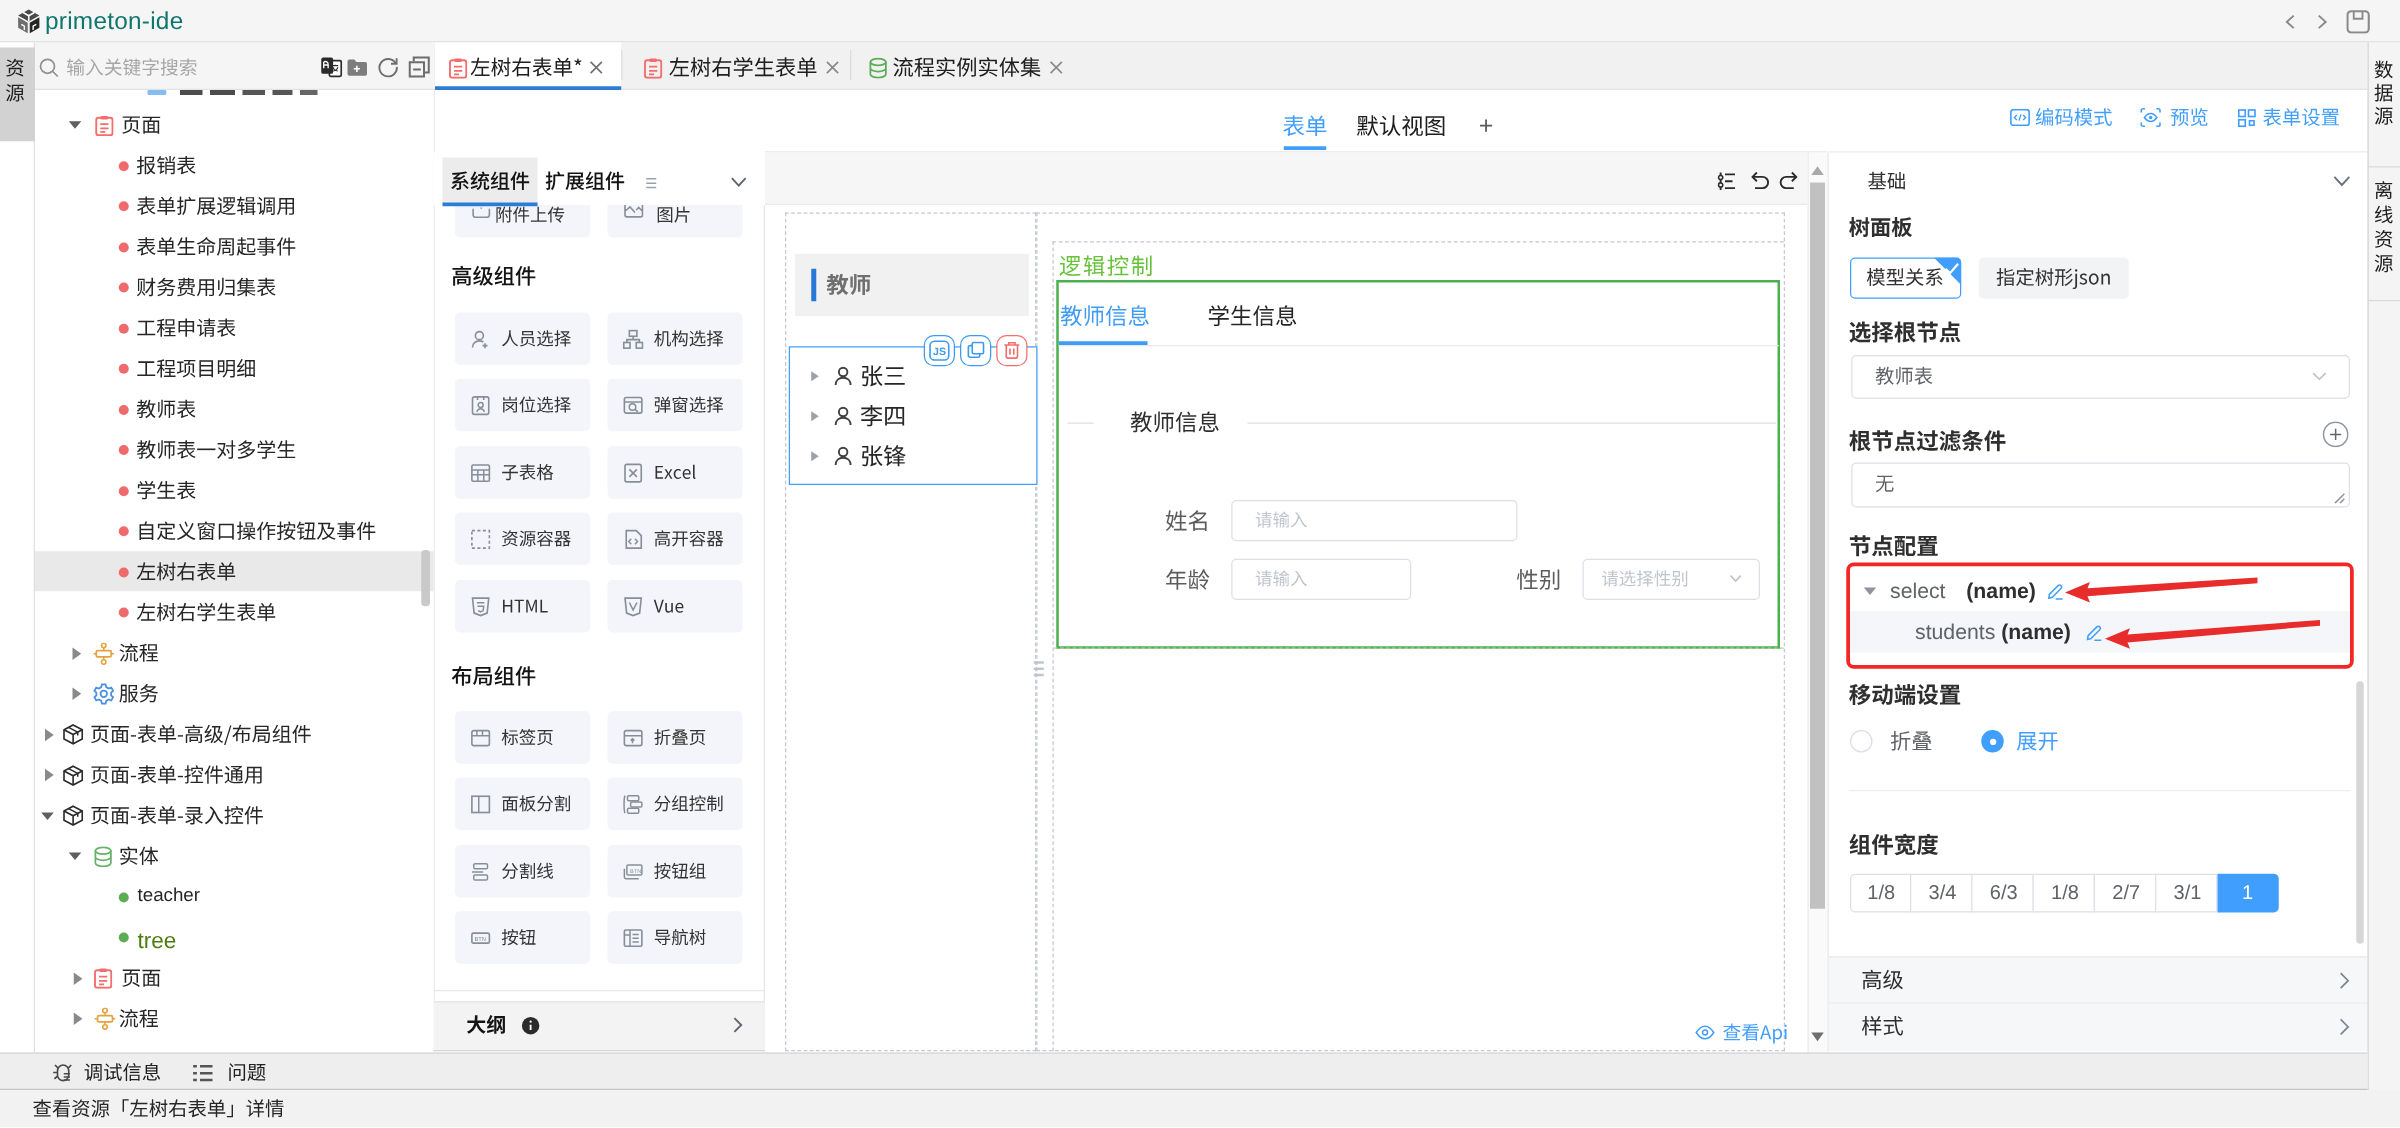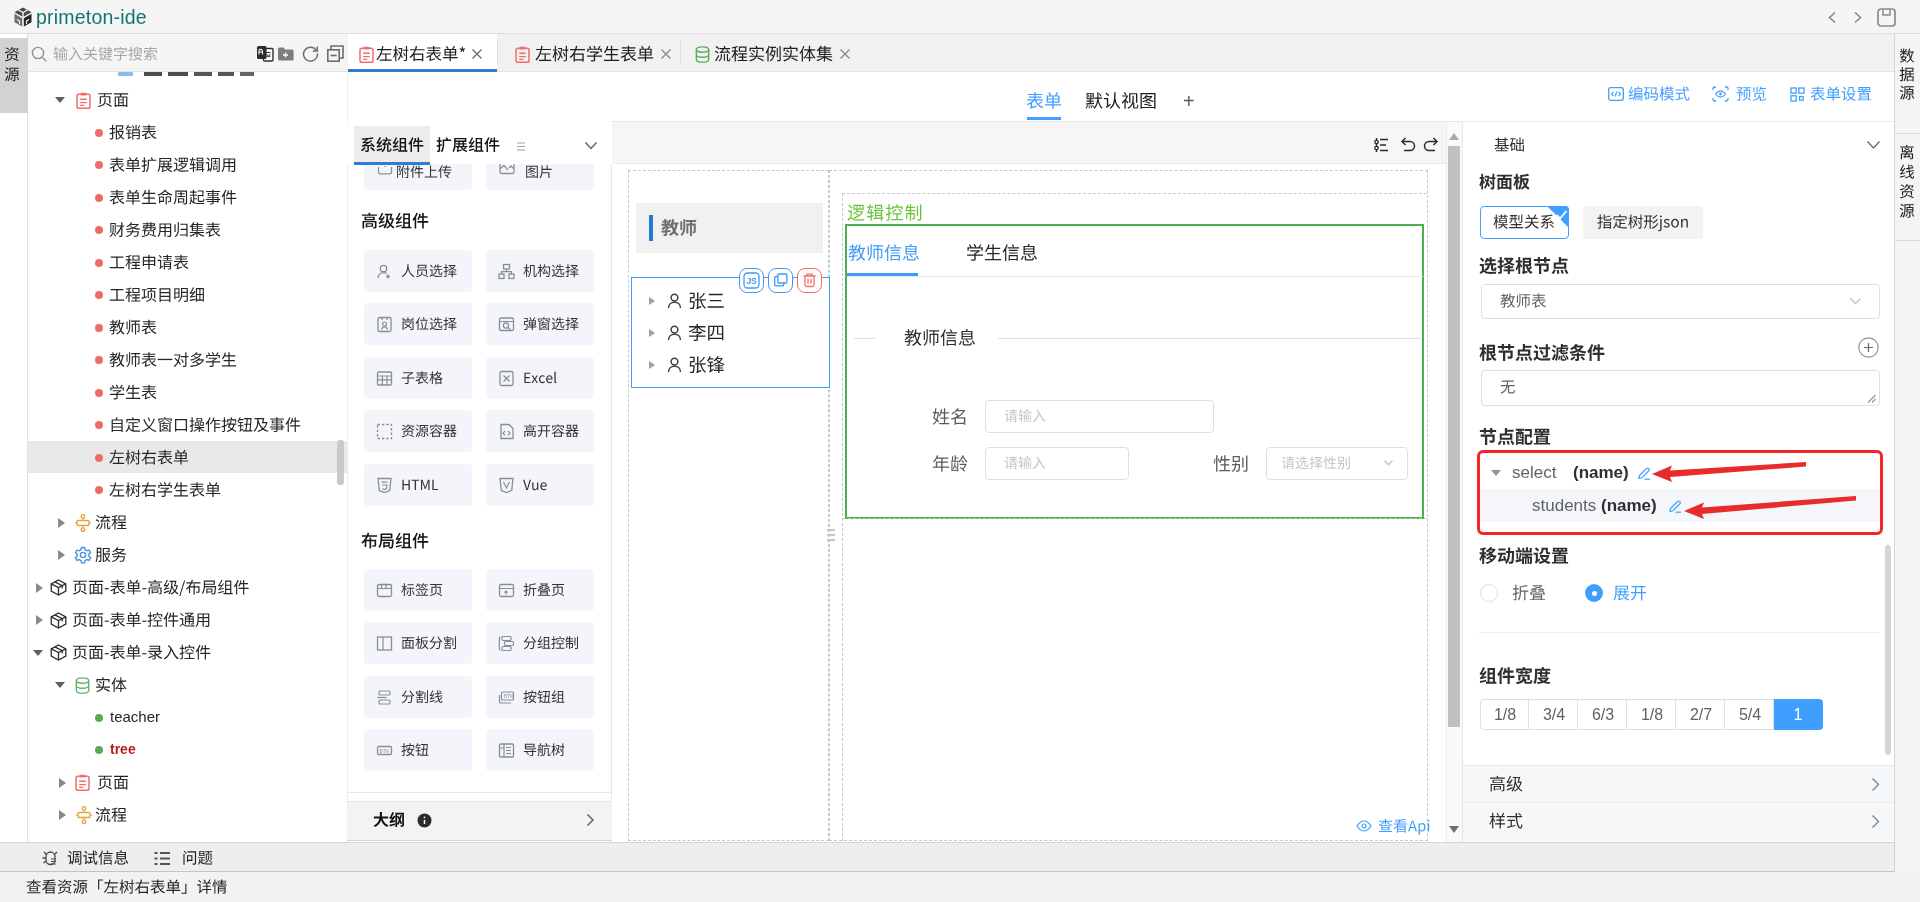--- a/index.html
+++ b/index.html
@@ -110,21 +110,21 @@
       <path d="M4.8 2.9 L12.2 6.7 L12.2 9.4" stroke="#2b2b2b" stroke-width="1.2"></path>
     </svg>
     <div style="left:55px;top:682px;width:0;height:0;border-top:6px solid #5f5f5f;border-left:5px solid transparent;border-right:5px solid transparent"></div>
     <svg style="left:75px;top:676.5px" width="15" height="17" viewBox="0 0 15 17" fill="none">
       <ellipse cx="7.5" cy="3.6" rx="6.2" ry="2.7" stroke="#67b26a" stroke-width="1.4"></ellipse>
       <path d="M1.3 3.6 V13.4 c0 1.5 2.8 2.7 6.2 2.7 s6.2-1.2 6.2-2.7 V3.6 M1.3 8.5 c0 1.5 2.8 2.7 6.2 2.7 s6.2-1.2 6.2-2.7" stroke="#67b26a" stroke-width="1.4"></path>
     </svg>
     <div style="left:95px;top:713.5px;width:8px;height:8px;border-radius:50%;background:#5cab55"></div>
     <div class="t" style="left:110px;top:706.2px;font-size:15px;color:#262626;font-weight:400;">teacher</div>
     <div style="left:95px;top:746px;width:8px;height:8px;border-radius:50%;background:#5cab55"></div>
-    <div class="t" style="left:110px;top:738.8px;font-size:14px;color:#b91c1c;font-weight:700;">tree</div>
+    <div class="t" style="left:110px;top:738.8px;font-size:18px;color:#4d7c0f;font-weight:400;">tree</div>
     <div style="left:59px;top:777.5px;width:0;height:0;border-left:7px solid #8a8a8a;border-top:5px solid transparent;border-bottom:5px solid transparent"></div>
     <svg style="left:75px;top:774.0px" width="15" height="17" viewBox="0 0 15 17" fill="none">
       <rect x="1" y="2.2" width="13" height="14" rx="1.8" stroke="#f56c6c" stroke-width="1.5"></rect>
       <rect x="4.6" y="0.8" width="5.8" height="2.8" rx="0.9" fill="#f56c6c"></rect>
       <path d="M4.2 7.2 h6.6 M4.2 10.6 h6.6 M4.2 13.4 h4" stroke="#f56c6c" stroke-width="1.4"></path>
     </svg>
     <div style="left:59px;top:810px;width:0;height:0;border-left:7px solid #8a8a8a;border-top:5px solid transparent;border-bottom:5px solid transparent"></div>
     <svg style="left:75px;top:806px" width="18" height="18" viewBox="0 0 18 18" fill="none">
       <rect x="3" y="6.5" width="12" height="5" rx="1.2" stroke="#e6a23c" stroke-width="1.4"></rect>
       <circle cx="9" cy="2.4" r="1.8" stroke="#e6a23c" stroke-width="1.3"></circle>
@@ -432,21 +432,21 @@
     <div class="t" style="left:1505px;top:702.5px;font-size:16px;color:#5f6368;font-weight:400;transform:translateX(-50%);">1/8</div>
     <div style="left:1529px;top:699px;width:50px;height:31px;background:#fff;border:1px solid #dcdfe6;margin-left:-1px"></div>
     <div class="t" style="left:1554px;top:702.5px;font-size:16px;color:#5f6368;font-weight:400;transform:translateX(-50%);">3/4</div>
     <div style="left:1578px;top:699px;width:50px;height:31px;background:#fff;border:1px solid #dcdfe6;margin-left:-1px"></div>
     <div class="t" style="left:1603px;top:702.5px;font-size:16px;color:#5f6368;font-weight:400;transform:translateX(-50%);">6/3</div>
     <div style="left:1627px;top:699px;width:50px;height:31px;background:#fff;border:1px solid #dcdfe6;margin-left:-1px"></div>
     <div class="t" style="left:1652px;top:702.5px;font-size:16px;color:#5f6368;font-weight:400;transform:translateX(-50%);">1/8</div>
     <div style="left:1676px;top:699px;width:50px;height:31px;background:#fff;border:1px solid #dcdfe6;margin-left:-1px"></div>
     <div class="t" style="left:1701px;top:702.5px;font-size:16px;color:#5f6368;font-weight:400;transform:translateX(-50%);">2/7</div>
     <div style="left:1725px;top:699px;width:50px;height:31px;background:#fff;border:1px solid #dcdfe6;margin-left:-1px"></div>
-    <div class="t" style="left:1750px;top:702.5px;font-size:16px;color:#5f6368;font-weight:400;transform:translateX(-50%);">5/4</div>
+    <div class="t" style="left:1750px;top:702.5px;font-size:16px;color:#5f6368;font-weight:400;transform:translateX(-50%);">3/1</div>
     <div style="left:1774px;top:699px;width:49px;height:31px;background:#409eff;border-radius:0 4px 4px 0"></div>
     <div class="t" style="left:1798px;top:702.5px;font-size:16px;color:#fff;font-weight:400;transform:translateX(-50%);">1</div>
     <div style="left:1463px;top:765px;width:431px;height:38px;background:#f6f7f9;border-top:1px solid #e8e8e8;border-bottom:1px solid #e8eaee"></div>
     <svg style="left:1871px;top:777px" width="10" height="15" viewBox="0 0 10 15" fill="none">
       <path d="M1.5 1.5 L7.5 7.5 L1.5 13.5" stroke="#7c8694" stroke-width="1.4"></path>
     </svg>
     <div style="left:1463px;top:803px;width:431px;height:38px;background:#f6f7f9"></div>
     <svg style="left:1871px;top:814px" width="10" height="15" viewBox="0 0 10 15" fill="none">
       <path d="M1.5 1.5 L7.5 7.5 L1.5 13.5" stroke="#7c8694" stroke-width="1.4"></path>
     </svg>

